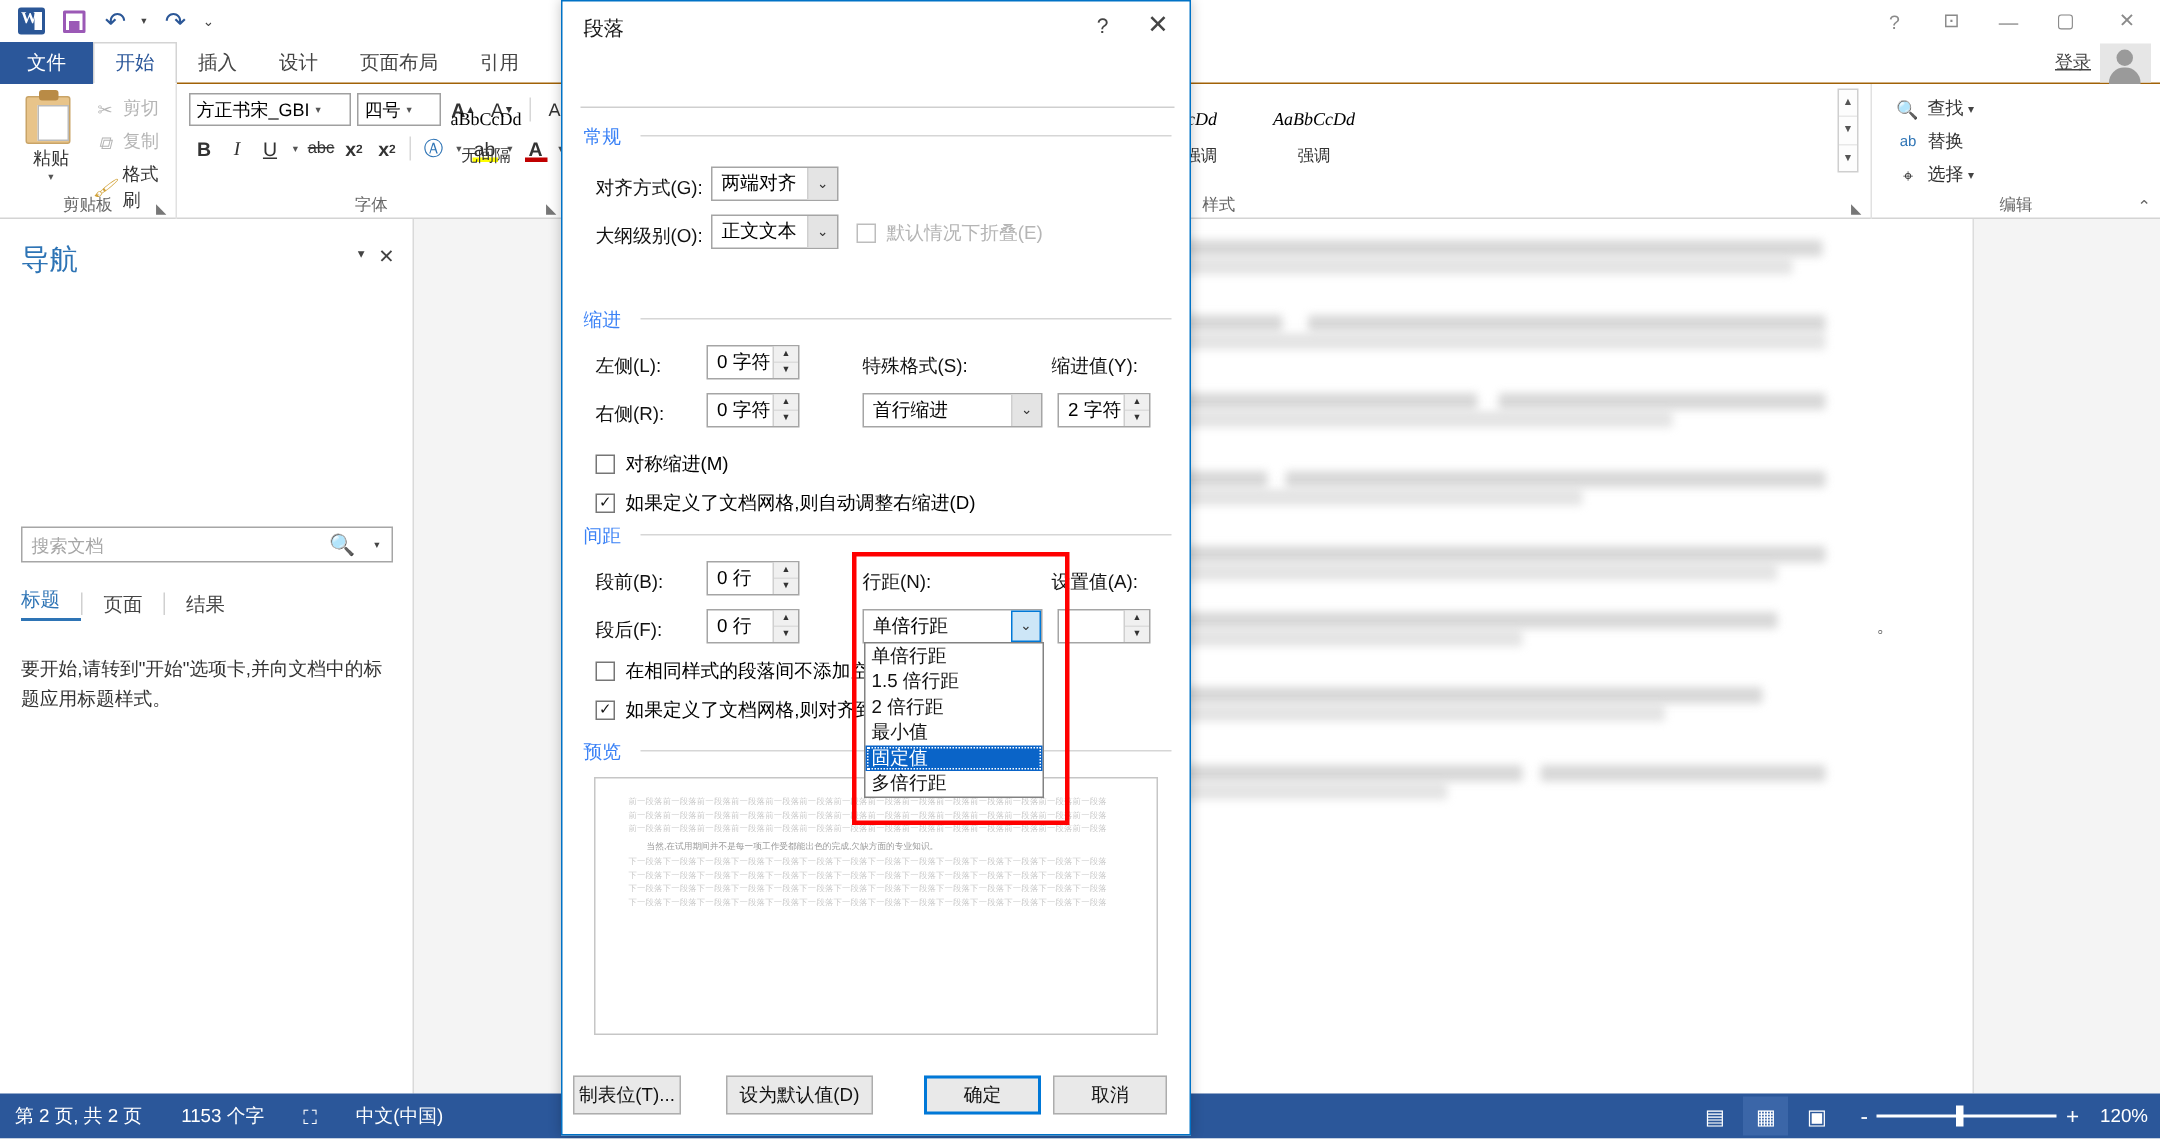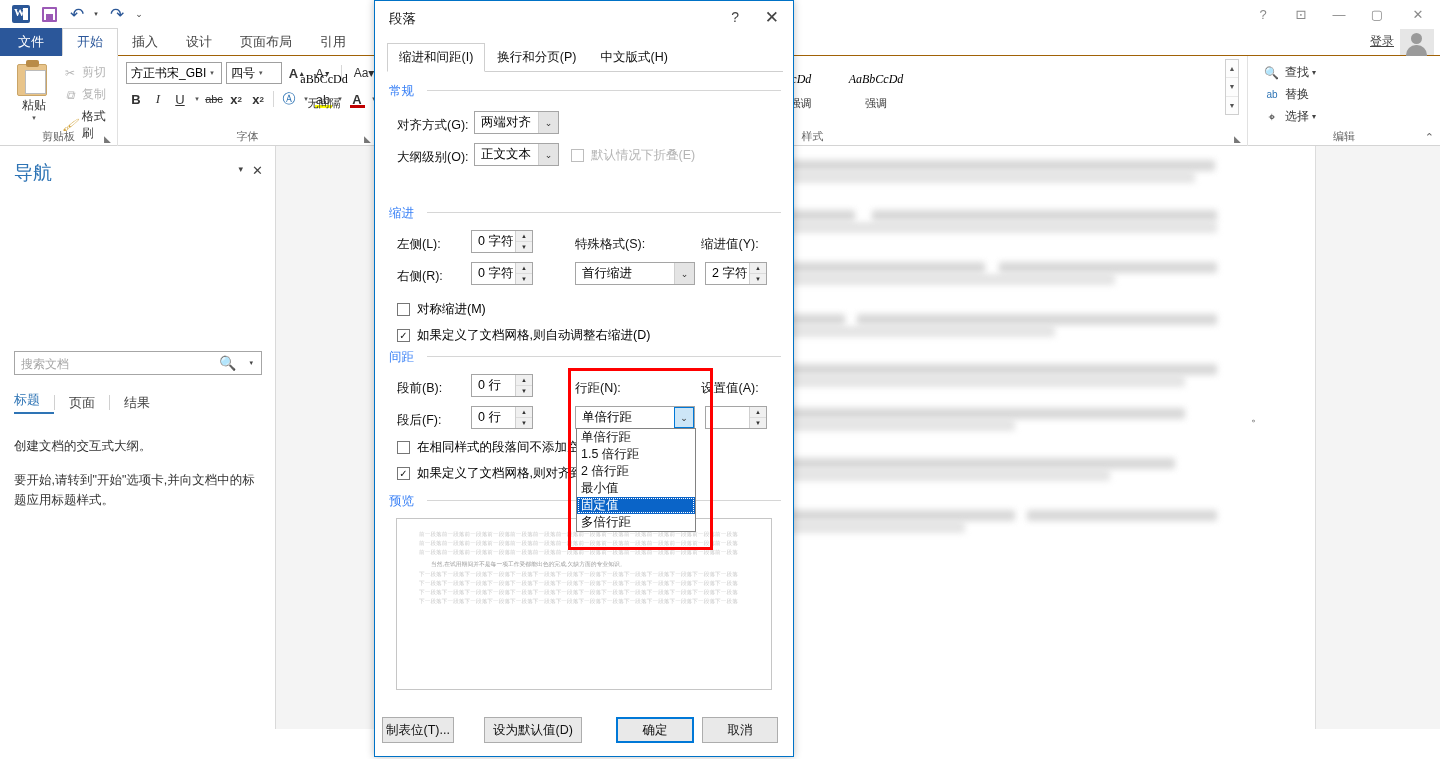--- a/index.html
+++ b/index.html
@@ -233,21 +233,21 @@
       <div class="clipitem" style="top:52px; color:#333">
         <i style="color:#d1a23a">🖌</i>
         <span>格式刷</span>
       </div>
       <div class="grplbl">剪贴板</div>
       <div class="dlglaunch">◣</div>
     </div>
 
     <div class="grp g-font">
       <div class="fontrow1">
-        <div class="fbox" style="width:96px">
+        <div class="fbox" style="width:108px">
           <span>方正书宋_GBI</span>
           <span class="cv">▾</span>
         </div>
         <div class="fbox" style="width:56px">
           <span>四号</span>
           <span class="cv">▾</span>
         </div>
         <div class="ico" style="font-weight:bold">A<sup style="font-size:7px">▲</sup></div>
         <div class="ico">A<sup style="font-size:7px">▼</sup></div>
         <div class="vdiv"></div>
@@ -356,21 +356,20 @@
 
     <div class="navtabs">
       <div class="navtab sel">标题</div>
       <div class="navsep"></div>
       <div class="navtab">页面</div>
       <div class="navsep"></div>
       <div class="navtab">结果</div>
     </div>
 
     <div class="navbody">
-      <p>创建文档的交互式大纲。</p>
       <p>要开始,请转到"开始"选项卡,并向文档中的标题应用标题样式。</p>
     </div>
   </div>
 
   <div class="docarea">
     <div class="page">
       <div class="blurline" style="left:18px;  top:14px;  width:500px; height:11px;"></div>
       <div class="blurline" style="left:18px;  top:26px;  width:480px; height:11px; opacity:.5"></div>
       <div class="blurline" style="left:18px;  top:64px;  width:140px; height:11px;"></div>
       <div class="blurline" style="left:175px; top:64px;  width:345px; height:11px;"></div>
@@ -394,33 +393,49 @@
     </div>
     <div class="cursorbar" style="position:absolute;left:418px;top:0;width:3px;height:583px;background:#b9d0ea;"></div>
     <div class="vmark" style="left:418px; top:60px;"></div>
     <div class="vmark" style="left:418px; top:112px;"></div>
     <div class="vmark" style="left:418px; top:172px;"></div>
     <div class="vmark" style="left:418px; top:214px;"></div>
     <div class="vmark" style="left:418px; top:312px;"></div>
     <div class="vmark" style="left:418px; top:368px;"></div>
   </div>
 
+  <div class="statusbar">
+    <div class="sb-l">
+      <span>第 2 页, 共 2 页</span>
+      <span>1153 个字</span>
+      <span style="font-size:13px">⛶</span>
+      <span>中文(中国)</span>
+    </div>
+    <div class="sb-r">
+      <div class="vbtn">▤</div>
+      <div class="vbtn act">▦</div>
+      <div class="vbtn">▣</div>
+      <div class="zslider">
+        <span style="font-size:15px">-</span>
+        <div class="ztrack">
+            <div class="zthumb"></div>
+          </div>
+        <span style="font-size:15px">+</span>
+      </div>
+      <span class="zlbl">120%</span>
+    </div>
+  </div>
 
   <div class="dlg">
     <div class="dlg-tb">
       <div class="dlg-title">段落</div>
       <div class="dlg-help">?</div>
       <div class="dlg-x">✕</div>
     </div>
 
-    <div class="dlg-tabs">
-      <div class="dtab sel">缩进和间距(I)</div>
-      <div class="dtab">换行和分页(P)</div>
-      <div class="dtab">中文版式(H)</div>
-    </div>
     <div class="dtabline"></div>
 
     <div class="sec" style="left:14px; top:82px;">常规</div>
     <div class="secline" style="left:52px; top:89px; width:354px;"></div>
 
     <div class="lbl" style="left:22px; top:116px;">对齐方式(G):</div>
     <div class="combo" style="left:99px; top:110px; width:85px;">
       <span class="val">两端对齐</span>
       <span class="arrw">⌄</span>
     </div>

